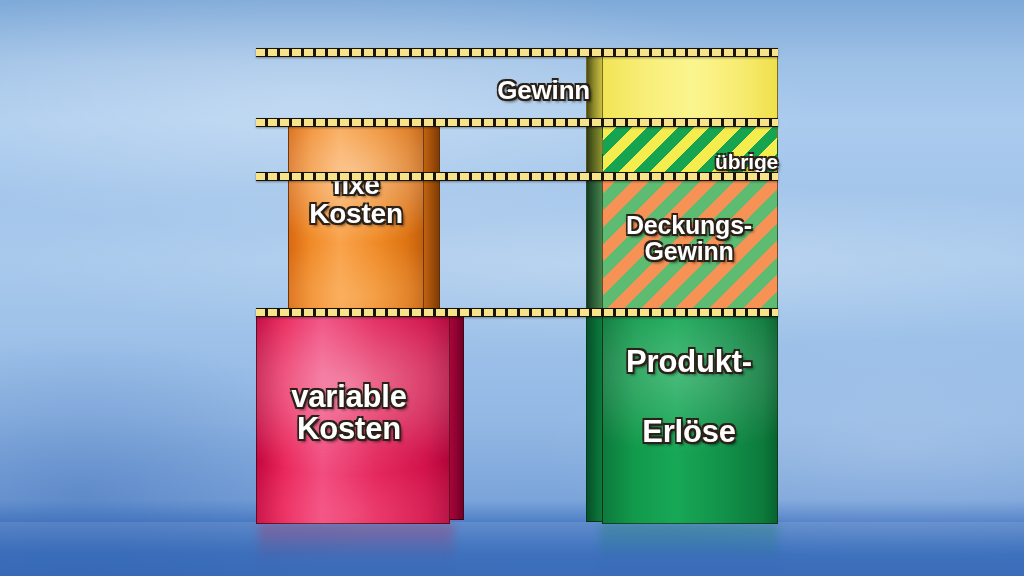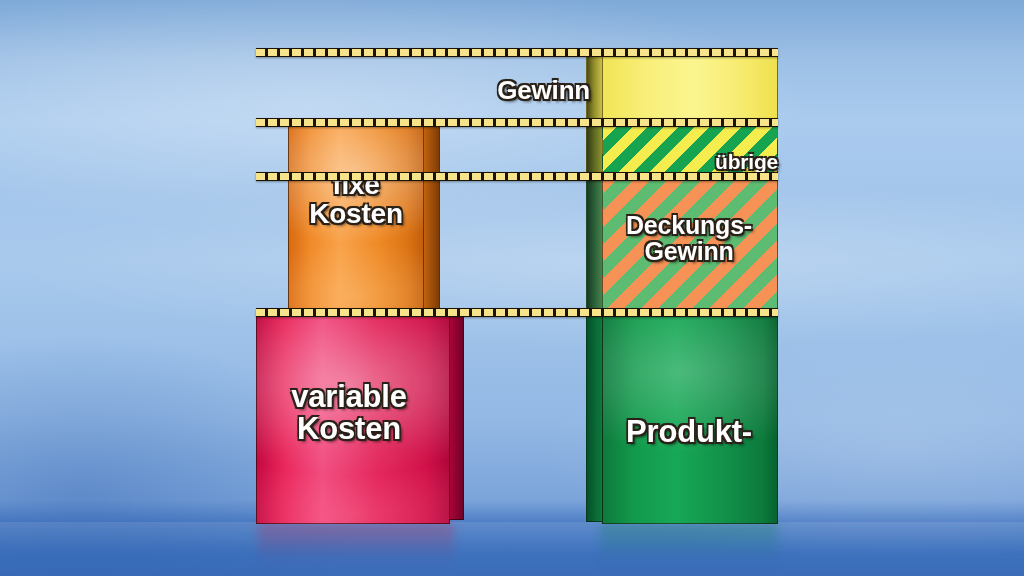--- a/index.html
+++ b/index.html
@@ -226,20 +226,21 @@
     <span>fixe</span>
     <span>Kosten</span>
   </div>
 
   <div class="block blk-erl" style="left:586px; top:312px; width:192px; height:212px;">
     <div class="face-side face-left" style="left:0px; width:16px; top:2px; bottom:2px;"></div>
     <div class="face-front" style="left:16px;"></div>
   </div>
   <div class="label lbl-erl" style="left:600px; top:358px; width:178px; height:90px; flex-direction:column;gap:38px;">
     <span>Produkt-</span>
+    <span>Erlöse</span>
   </div>
 
   <div class="block blk-dec" style="left:586px; top:176px; width:192px; height:136px;">
     <div class="face-side face-left" style="left:0px; width:16px; top:0; bottom:0;"></div>
     <div class="face-front" style="left:16px;"></div>
   </div>
   <div class="label lbl-dec" style="left:600px; top:198px; width:178px; height:66px; flex-direction:column;">
     <span>Deckungs-</span>
     <span>Gewinn</span>
   </div>

